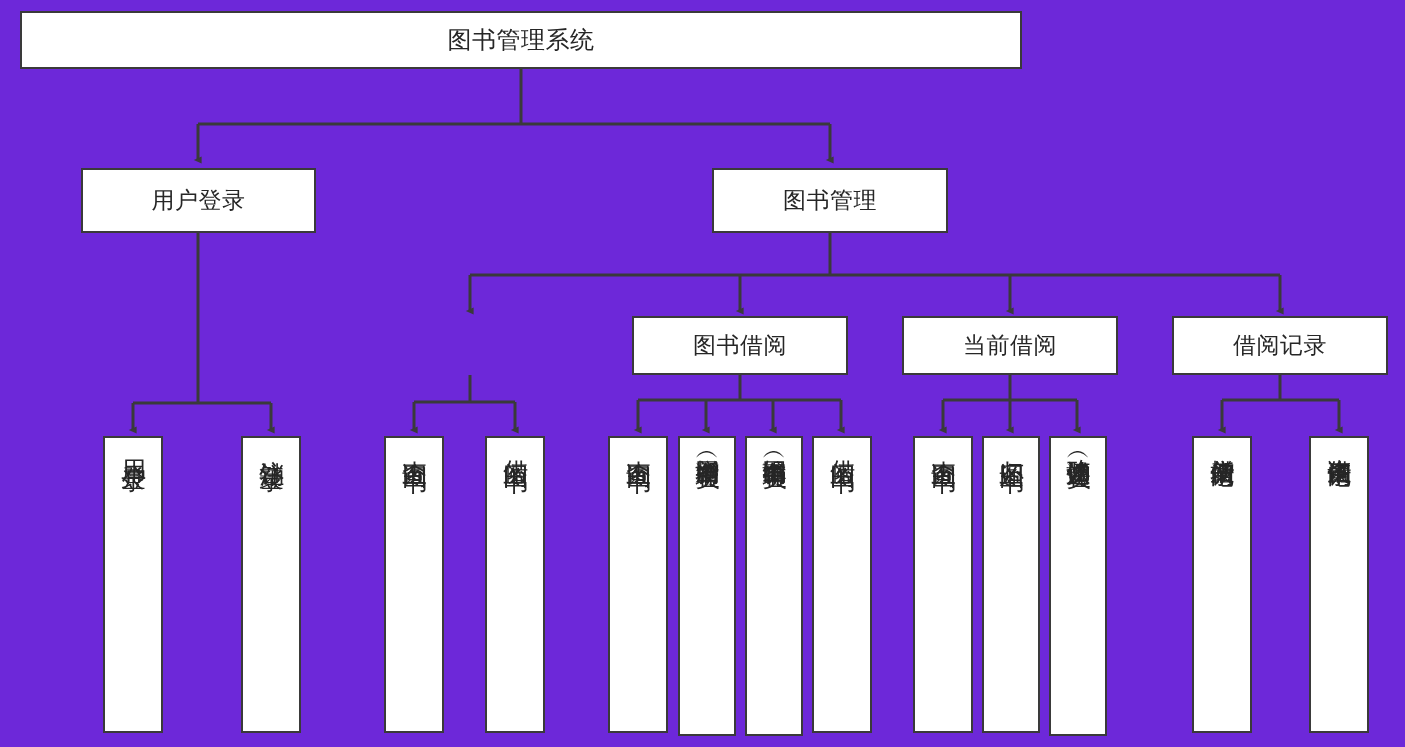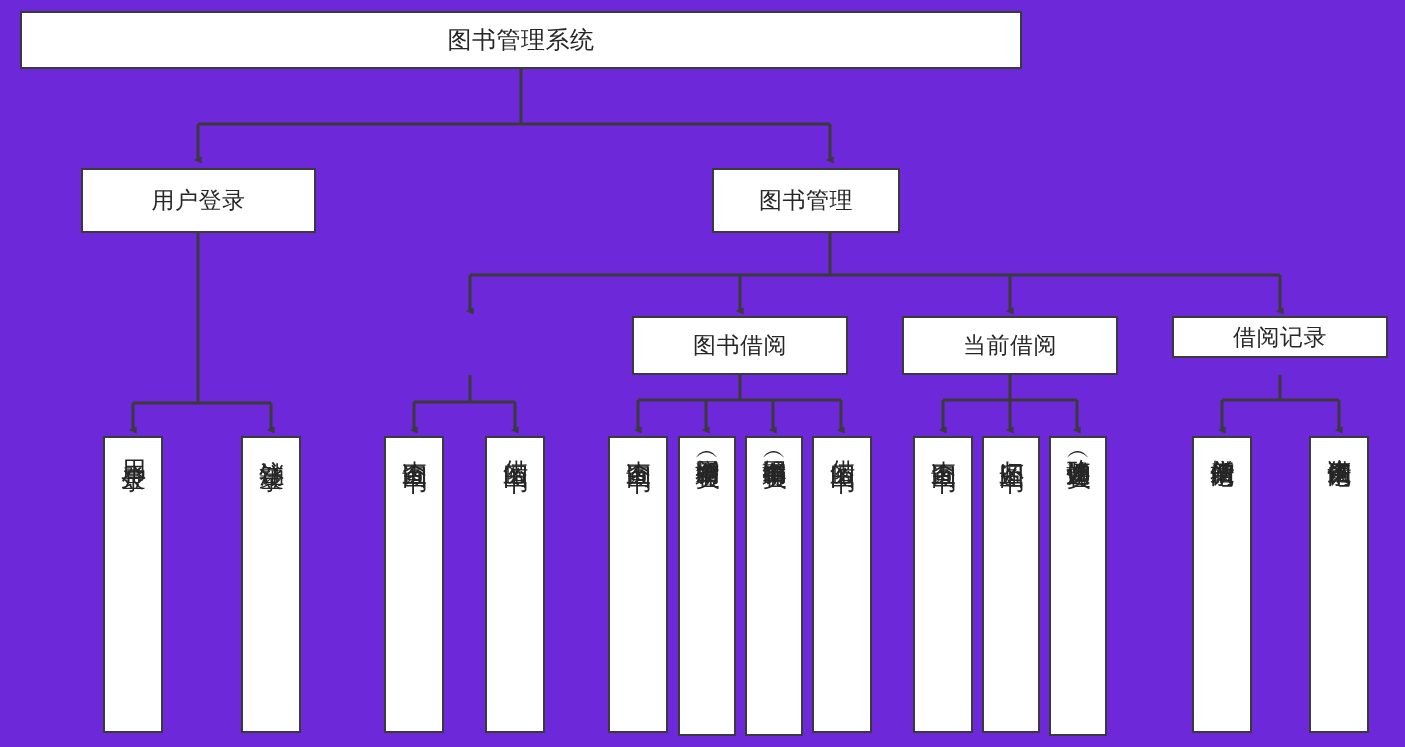--- a/index.html
+++ b/index.html
@@ -131,31 +131,31 @@
     </g>
   </svg>
 
   <div class="node horiz root" style="left:20px; top:11px; width:1002px; height:58px;">
     <span class="node-label">图书管理系统</span>
   </div>
 
   <div class="node horiz" style="left:81px; top:168px; width:235px; height:65px;">
     <span class="node-label">用户登录</span>
   </div>
-  <div class="node horiz" style="left:712px; top:168px; width:188px; height:65px;">
+  <div class="node horiz" style="left:712px; top:168px; width:236px; height:65px;">
     <span class="node-label">图书管理</span>
   </div>
 
   <div class="node horiz" style="left:632px; top:316px; width:216px; height:59px;">
     <span class="node-label">图书借阅</span>
   </div>
   <div class="node horiz" style="left:902px; top:316px; width:216px; height:59px;">
     <span class="node-label">当前借阅</span>
   </div>
-  <div class="node horiz" style="left:1172px; top:316px; width:216px; height:42px;">
+  <div class="node horiz" style="left:1172px; top:316px; width:216px; height:59px;">
     <span class="node-label">借阅记录</span>
   </div>
 
   <div class="node vert" style="left:103px; top:436px; width:60px; height:297px;">
     <span class="node-label">用户登录</span>
   </div>
   <div class="node vert" style="left:241px; top:436px; width:60px; height:297px;">
     <span class="node-label">注销登录</span>
   </div>
 

